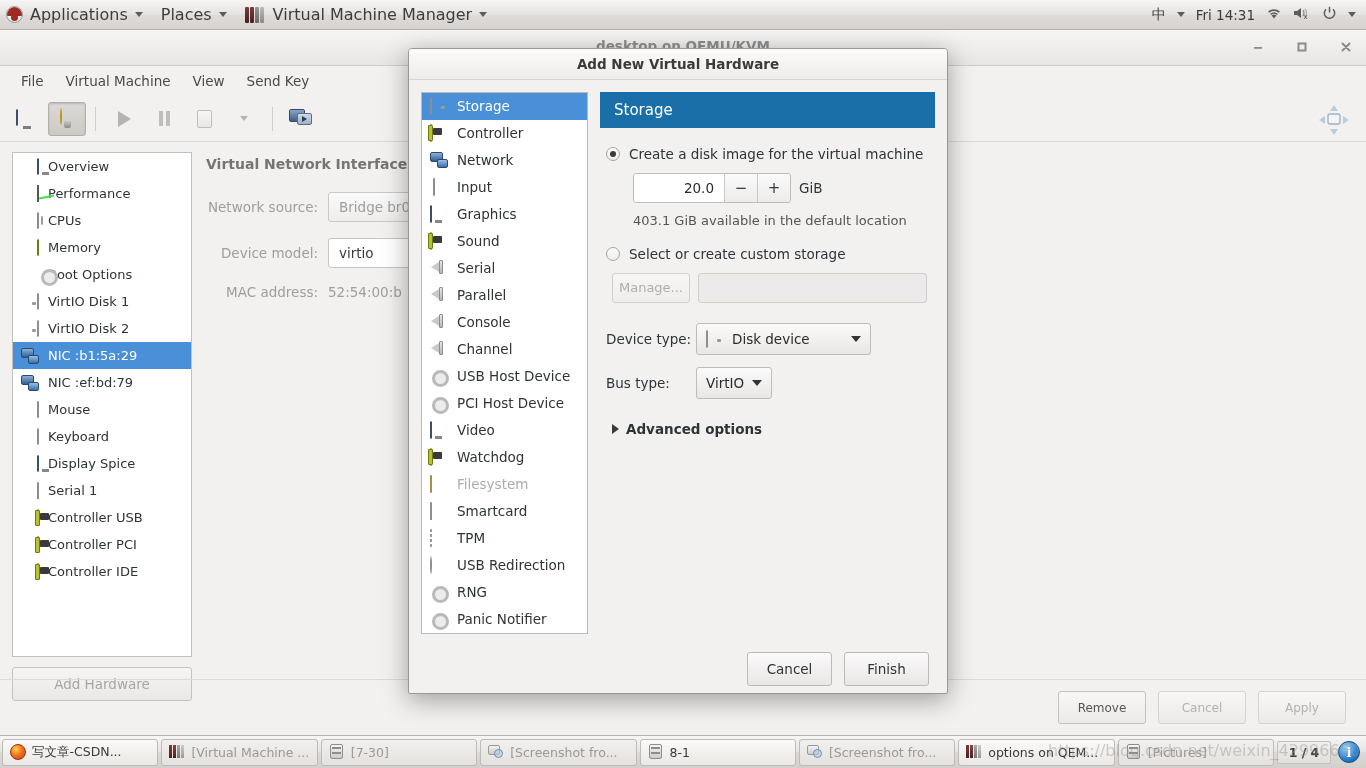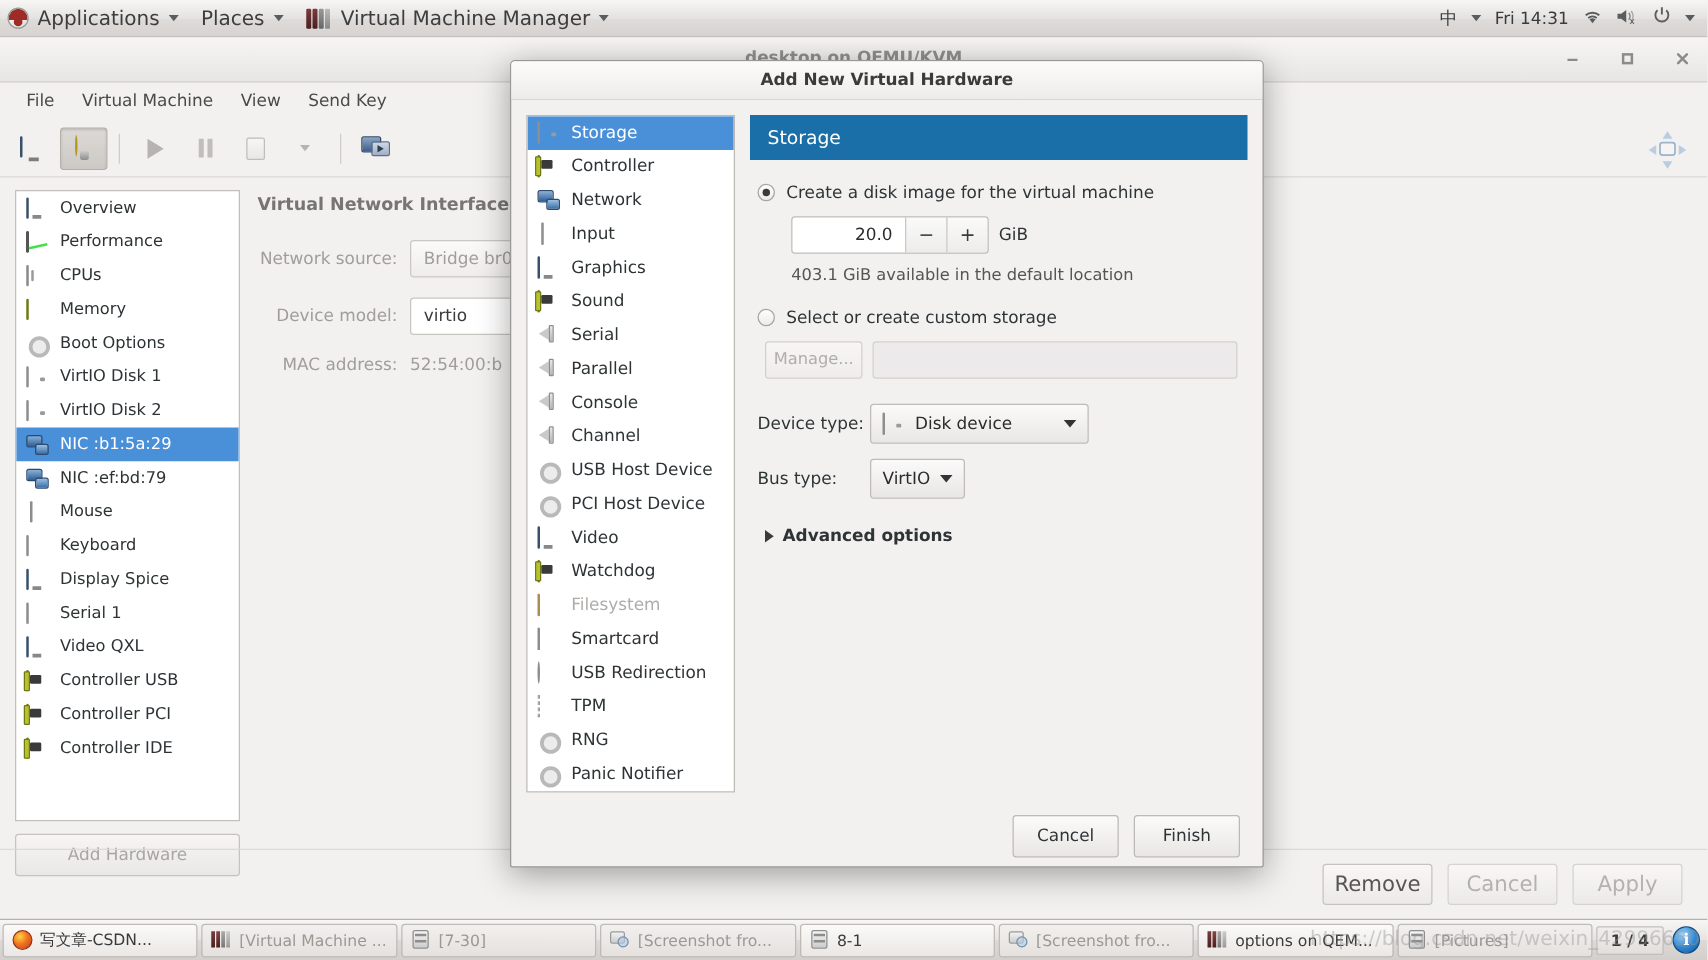--- a/index.html
+++ b/index.html
@@ -130,21 +130,21 @@
   .ico-screens .back { position:absolute; left:0; top:0; width:16px; height:13px; border-radius:2px;
     background: linear-gradient(to bottom,#8ba6c4,#3d5f8c); border:1px solid #344b66; }
   .ico-screens .front { position:absolute; left:8px; top:4px; width:15px; height:12px; border-radius:2px;
     background: linear-gradient(to bottom,#cfd8e4,#9fb0c6); border:1px solid #5c6f87; }
   .ico-screens .pl { position:absolute; left:13px; top:7px; width:0;height:0;
     border-top:3.5px solid transparent;border-bottom:3.5px solid transparent;border-left:5px solid #2b3e55;}
 
   
   .vmm-body { display: flex; height: 559px; padding: 10px 12px 0 12px; gap: 14px; }
   .hw-list-wrap {
-    width: 180px; display: flex; flex-direction: column;
+    width: 180px; display: flex; flex-direction: column; text-align: right;
   }
   .hw-list {
     flex: 1; background: #ffffff; border: 1px solid #c3bfbb; overflow: hidden;
   }
   .hw-item {
     display: flex; align-items: center; gap: 9px; padding: 4px 8px; height: 27px;
     font-size: 13px; color: #2e3436;
   }
   .hw-item.selected { background: #4a90d9; color: #ffffff; }
   .add-hw-btn {
@@ -166,29 +166,29 @@
   .fval { font-size: 13.5px; color: #a09d9a; }
 
   .vmm-footer {
     position: absolute; left: 0; bottom: 0; width: 1366px; height: 56px;
     display: flex; align-items: center; justify-content: flex-end; gap: 12px;
     padding-right: 20px; border-top: 1px solid #dcd9d6;
   }
   .ftr-btn {
     min-width: 88px; height: 33px; padding: 0 8px; border: 1px solid #c6c2be; border-radius: 3px;
     background: linear-gradient(to bottom,#f8f7f6,#eceae8);
-    font-size: 17px; color: #585553; display: flex; align-items: center; justify-content: center;
+    font-size: 12px; color: #585553; display: flex; align-items: center; justify-content: center;
   }
   .ftr-btn.disabled { color: #b4b1ae; border-color: #d6d2ce; }
 
   .pan-handle { position: absolute; right: 14px; top: 72px; width: 36px; height: 36px; }
 
   
   .dialog {
-    position: absolute; left: 408px; top: 48px; width: 603px; height: 646px;
+    position: absolute; left: 408px; top: 48px; width: 540px; height: 646px;
     background: #f2f1f0; border: 1px solid #9b9794; border-radius: 4px 4px 2px 2px;
     box-shadow: 0 6px 26px rgba(0,0,0,.35);
     display: flex; flex-direction: column;
   }
   .dlg-title {
     height: 40px; display: flex; align-items: center; justify-content: center;
     font-size: 13.5px; font-weight: bold; color: #3b3b3b;
     background: linear-gradient(to bottom,#fcfbfb,#eeecea);
     border-bottom: 1px solid #d8d4d0; border-radius: 3px 3px 0 0;
   }
@@ -532,24 +532,20 @@
             </div>
             <div class="hw-item">
               <span class="ic"><span class="ic-monsm"><span class="s"></span><span class="b"></span></span></span>
               <span>Display Spice</span>
             </div>
             <div class="hw-item">
               <span class="ic"><span class="ic-sc"></span></span>
               <span>Serial 1</span>
             </div>
             <div class="hw-item">
-              <span class="ic"><span class="ic-monsm"><span class="s"></span><span class="b"></span></span></span>
-              <span>Video QXL</span>
-            </div>
-            <div class="hw-item">
               <span class="ic"><span class="ic-card"></span></span>
               <span>Controller USB</span>
             </div>
             <div class="hw-item">
               <span class="ic"><span class="ic-card"></span></span>
               <span>Controller PCI</span>
             </div>
             <div class="hw-item">
               <span class="ic"><span class="ic-card"></span></span>
               <span>Controller IDE</span>
@@ -647,26 +643,26 @@
           </div>
           <div class="dev-item disabled">
             <span class="ic"><span class="ic-folder"></span></span>
             <span>Filesystem</span>
           </div>
           <div class="dev-item">
             <span class="ic"><span class="ic-sc"></span></span>
             <span>Smartcard</span>
           </div>
           <div class="dev-item">
+            <span class="ic"><span class="ic-tpm"></span></span>
+            <span>TPM</span>
+          </div>
+          <div class="dev-item">
             <span class="ic"><span class="ic-usb"></span></span>
             <span>USB Redirection</span>
-          </div>
-          <div class="dev-item">
-            <span class="ic"><span class="ic-tpm"></span></span>
-            <span>TPM</span>
           </div>
           <div class="dev-item">
             <span class="ic"><span class="ic-gear"></span></span>
             <span>RNG</span>
           </div>
           <div class="dev-item">
             <span class="ic"><span class="ic-gear"></span></span>
             <span>Panic Notifier</span>
           </div>
         </div>

